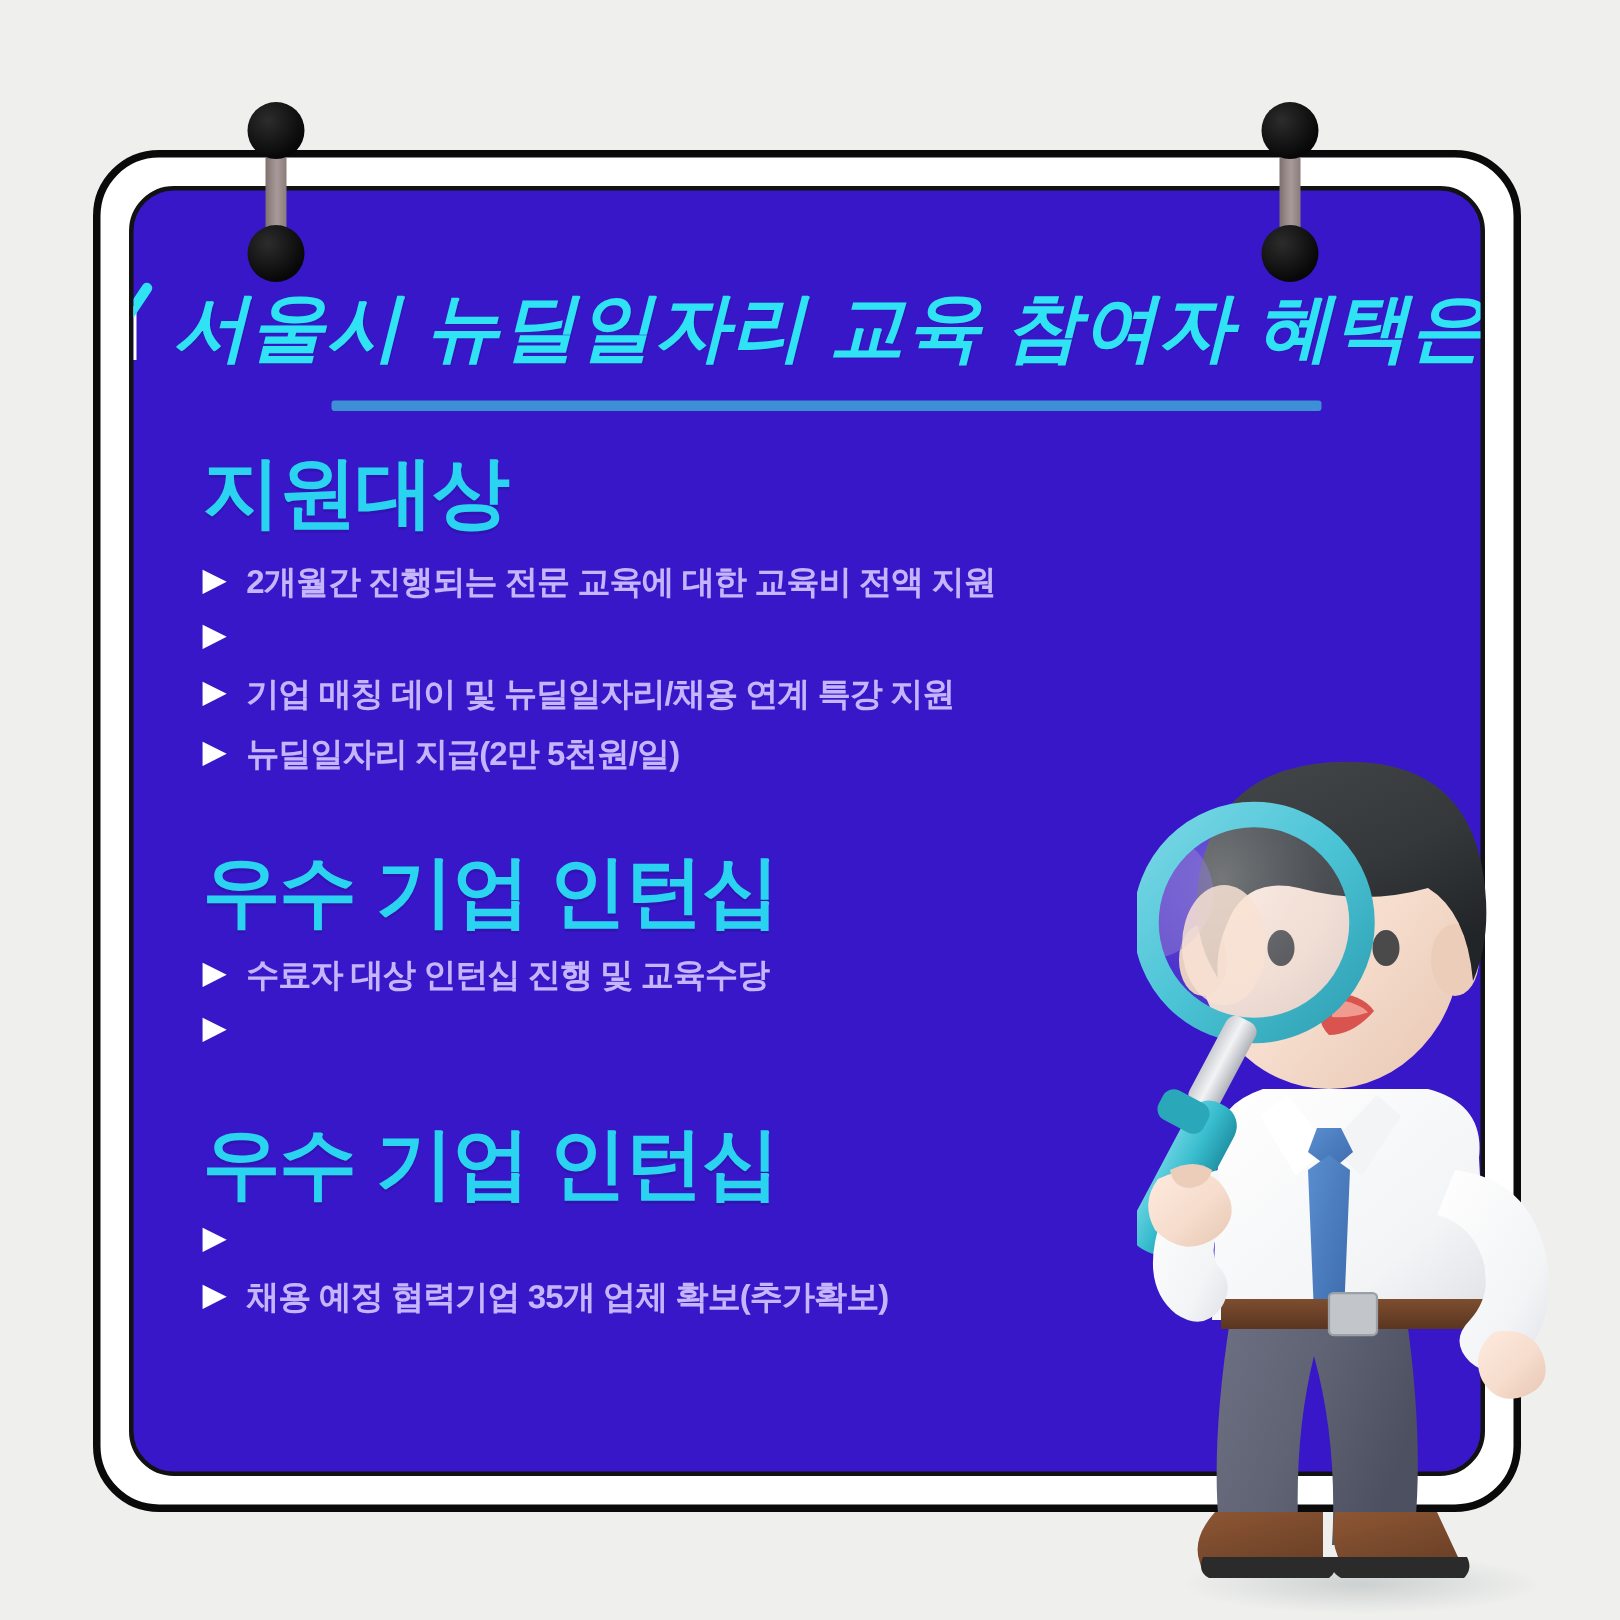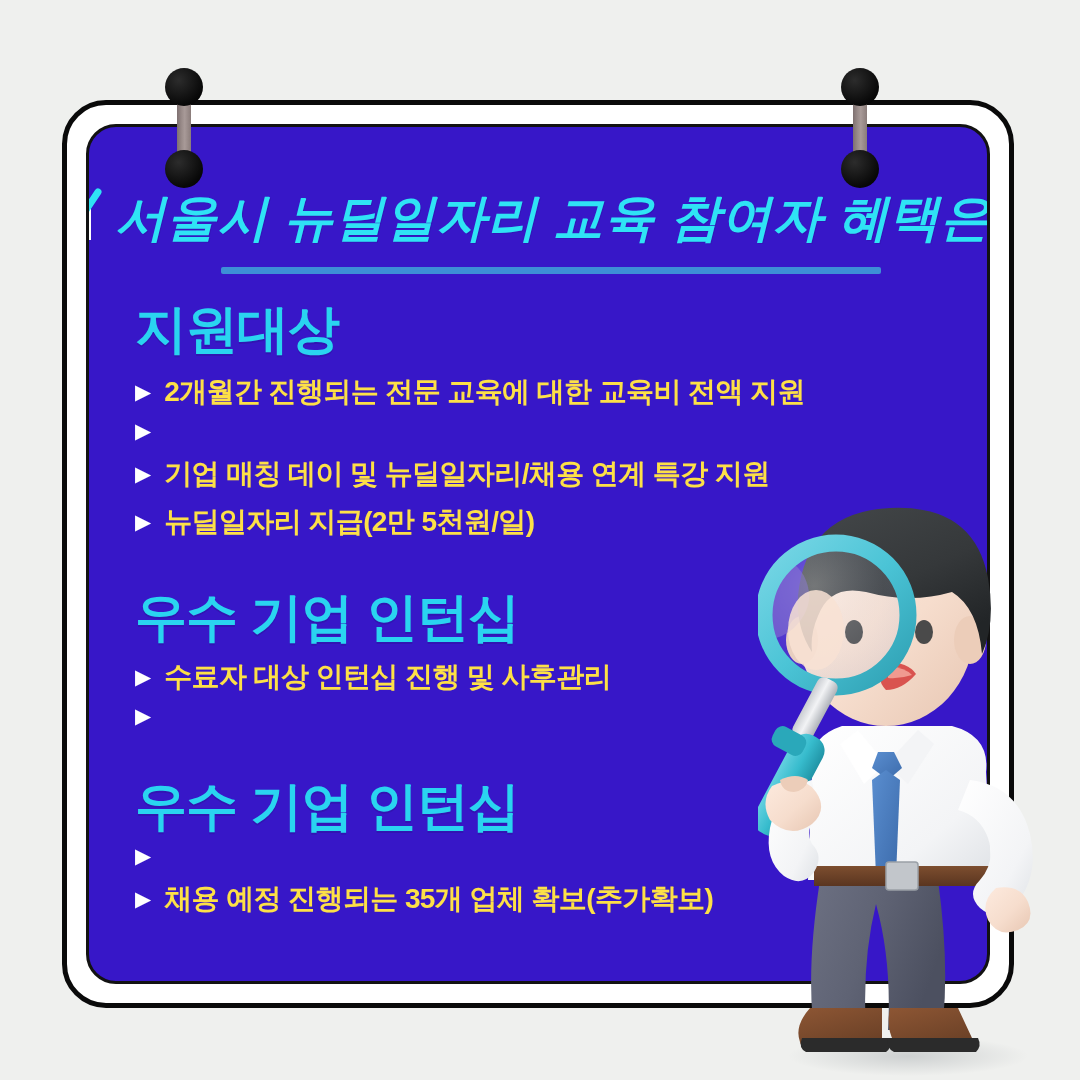--- a/index.html
+++ b/index.html
@@ -162,22 +162,22 @@
   .bullet-marker {
     color: #ffffff;
     font-size: 21px;
     line-height: 1;
     flex: 0 0 auto;
     position: relative;
     top: -2px;
   }
 
   .bullet-text {
-    color: #fde047;
-    font-size: 28px;
+    color: #c4b5fd;
+    font-size: 22px;
     font-weight: 700;
     letter-spacing: -0.6px;
     line-height: 1.25;
     white-space: nowrap;
   }
 
   
   .character {
     position: absolute;
     left: 758px;
@@ -239,37 +239,37 @@
           <span class="bullet-text">뉴딜일자리 지급(2만 5천원/일)</span>
         </li>
       </ul>
     </div>
 
     <div class="section s2">
       <div class="section-header">우수 기업 인턴십</div>
       <ul class="bullet-list">
         <li class="bullet-item">
           <span class="bullet-marker">▶</span>
-          <span class="bullet-text">수료자 대상 인턴십 진행 및 사후관리</span>
+          <span class="bullet-text">수료자 대상 인턴십 진행 및 교육수당</span>
         </li>
         <li class="bullet-item">
           <span class="bullet-marker">▶</span>
         </li>
       </ul>
     </div>
 
     <div class="section s3">
       <div class="section-header">우수 기업 인턴십</div>
       <ul class="bullet-list">
         <li class="bullet-item">
           <span class="bullet-marker">▶</span>
         </li>
         <li class="bullet-item">
           <span class="bullet-marker">▶</span>
-          <span class="bullet-text">채용 예정 진행되는 35개 업체 확보(추가확보)</span>
+          <span class="bullet-text">채용 예정 협력기업 35개 업체 확보(추가확보)</span>
         </li>
       </ul>
     </div>
 
   </div>
 </div>
 
 <svg class="character" viewBox="0 0 322 600">
   <defs>
     <linearGradient id="skinG" x1="0" y1="0" x2="1" y2="1">

